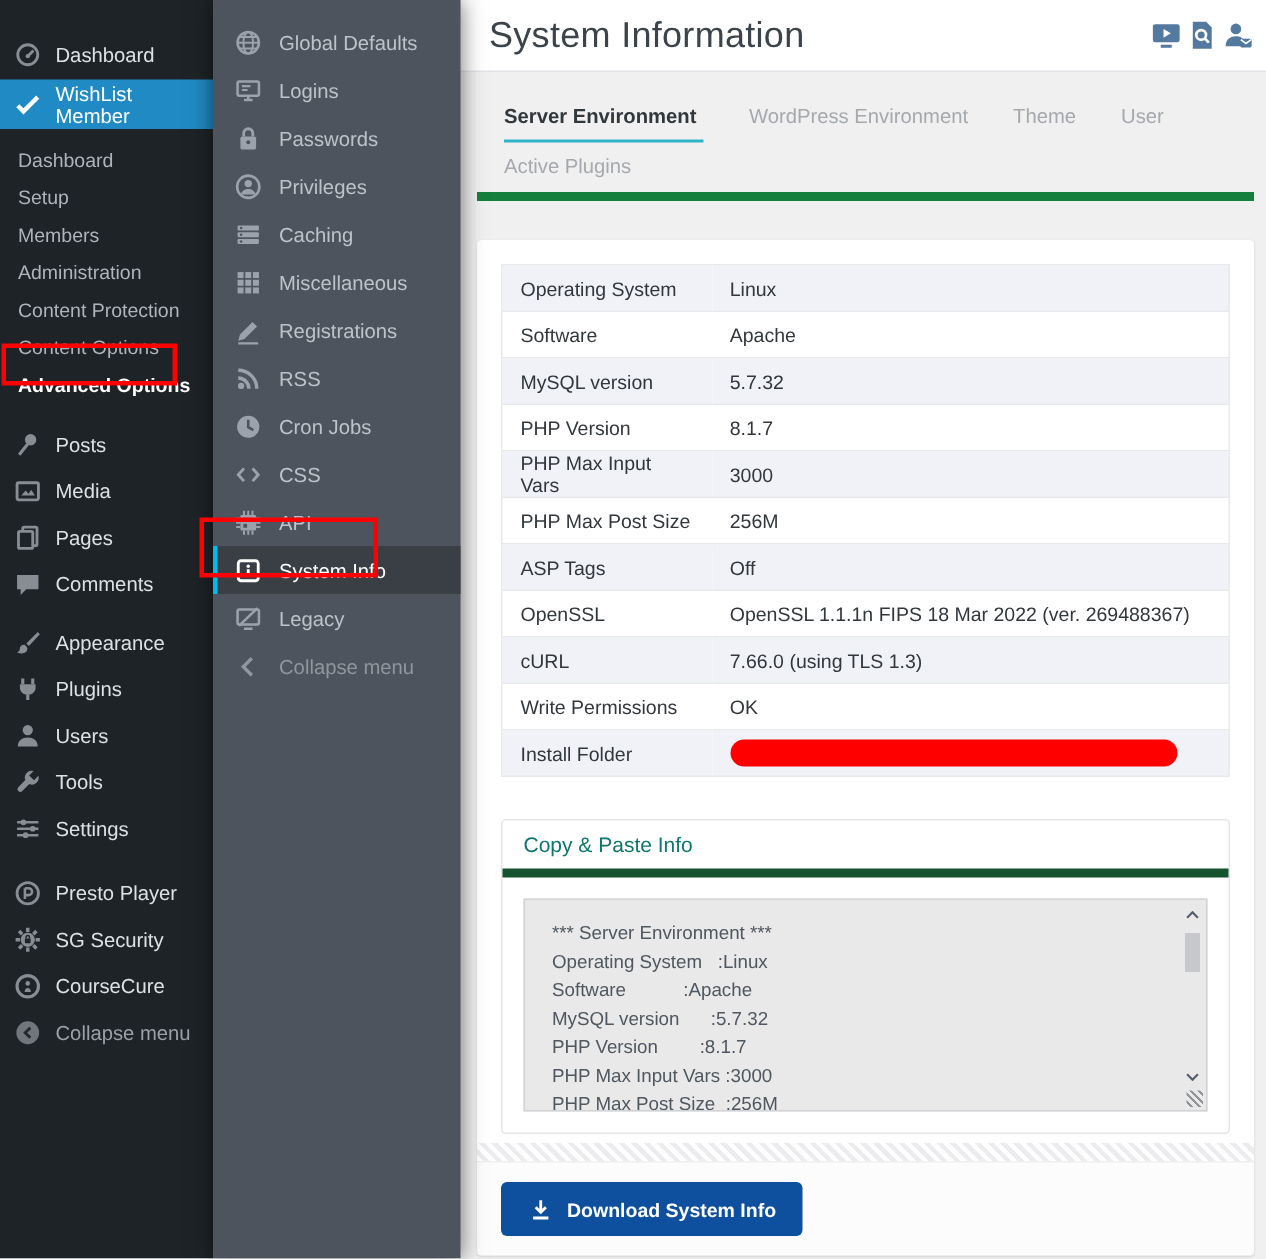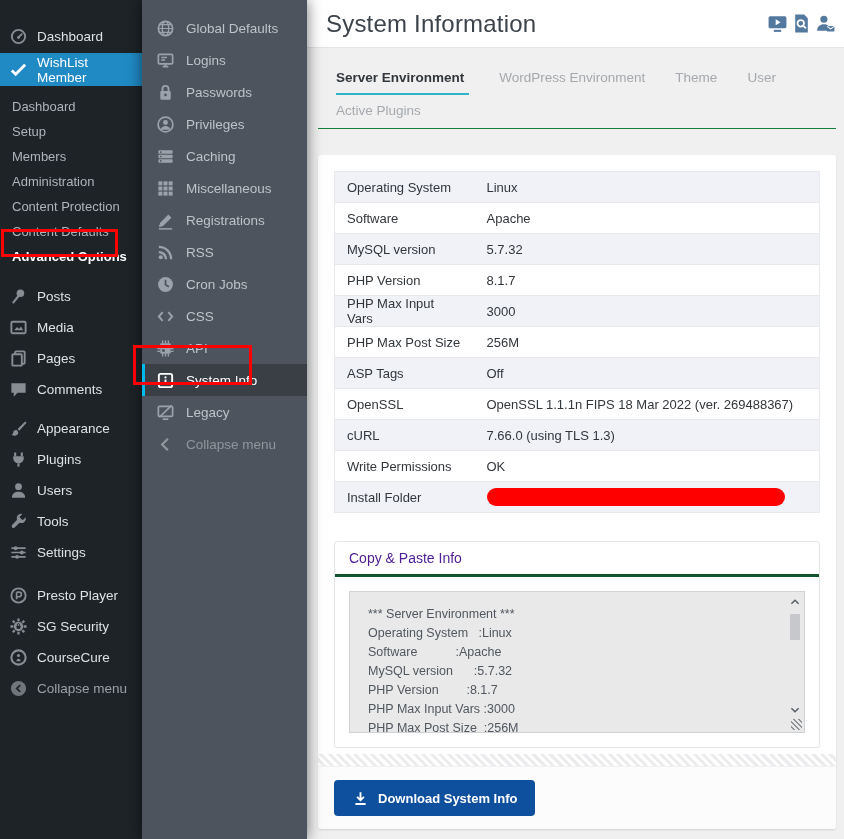--- a/index.html
+++ b/index.html
@@ -39,35 +39,35 @@
   .wlm-item.dim .icon{color:#8f969e;}
 
   
   .content{flex:1;min-width:0;background:#f0f0f1;position:relative;z-index:1;}
   .topbar{height:48px;background:#fff;border-bottom:1px solid #e2e4e7;display:flex;align-items:center;
           padding:0 8px 0 12px;}
   .topbar h1{margin:7px;font-size:24px;font-weight:400;color:#3c434a;flex:1;letter-spacing:.2px;}
   .top-icon{width:21px;height:21px;color:#53799f;margin-left:3px;cursor:pointer;flex:none;}
 
   .tabs{display:flex;flex-wrap:wrap;column-gap:30px;margin:0 8px 0 11px;padding:14px 0 0 18px;
-        border-bottom:1px solid #15803d;}
+        border-bottom:6px solid #15803d;}
   .tab{font-size:13.5px;color:#a5a9ad;padding:8px 0 10px;cursor:pointer;white-space:nowrap;}
   .tab.active{color:#32373c;font-weight:700;box-shadow:inset 0 -2px 0 #2fb3c7;padding-right:5px;}
 
   .card{margin:26px 8px 0 11px;background:#fff;border-radius:3px;box-shadow:0 1px 2px rgba(0,0,0,.13);
         overflow:hidden;}
   .card-inner{padding:16px 16px 0;}
   table.sys{width:100%;border-collapse:collapse;font-size:13px;border:1px solid #e7e9ec;}
   table.sys td{height:31px;padding:0 12px;color:#32373c;border-top:1px solid #e7e9ec;}
   table.sys tr:nth-child(odd){background:#f0f2f7;}
   table.sys td.lbl{width:140px;}
   .pill{width:298px;height:18px;border-radius:9px;}
 
   .copy-panel{border:1px solid #e3e5e8;border-radius:3px;margin-top:28px;}
-  .copy-title{padding:8px 14px;font-size:14px;color:#4c1d95;border-bottom:3px solid #14532d;}
+  .copy-title{padding:8px 14px;font-size:14px;color:#0f766e;border-bottom:6px solid #14532d;}
   .copy-body{padding:14px;}
   .fake-ta{position:relative;height:142px;background:#e9e9ea;border:1px solid #d0d2d5;overflow:hidden;}
   .fake-ta pre{margin:8px;padding:5px 26px 0 10px;font-family:inherit;font-size:12.5px;line-height:19px;
                color:#50575e;white-space:pre;}
   .sb{position:absolute;top:1px;right:1px;bottom:1px;width:17px;display:flex;flex-direction:column;
       align-items:center;justify-content:space-between;padding:3px 0 15px;}
   .sb-arr{width:12px;height:12px;color:#555d66;cursor:pointer;}
   .sb-thumb{position:absolute;top:22px;right:4px;width:10px;height:26px;background:#c6c8cb;cursor:pointer;}
   .grip{position:absolute;right:2px;bottom:2px;width:11px;height:11px;cursor:nwse-resize;
         background:repeating-linear-gradient(45deg,transparent 0 2px,#8f9498 2px 3.5px);}
@@ -118,21 +118,21 @@
         <div class="wp-item sub">
           <span>Members</span>
         </div>
         <div class="wp-item sub">
           <span>Administration</span>
         </div>
         <div class="wp-item sub">
           <span>Content Protection</span>
         </div>
         <div class="wp-item sub">
-          <span>Content Defaults</span>
+          <span>Content Options</span>
         </div>
         <div class="wp-item sub current">
           <span>Advanced Options</span>
         </div>
       </div>
       <div class="wp-item top gap">
         <span class="icon">
           <svg viewBox="0 0 20 20">
             <circle cx="12" cy="6.5" r="4" fill="currentColor"></circle>
             <path d="M10 9.5 L4 17" stroke="currentColor" stroke-width="2.2" fill="none"></path>

